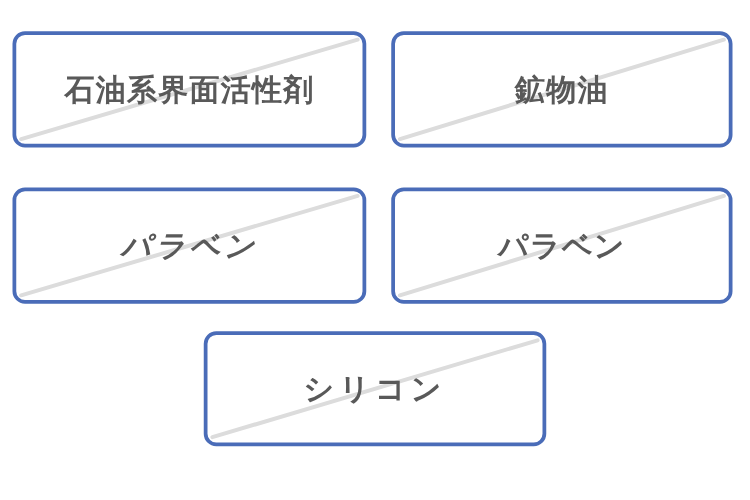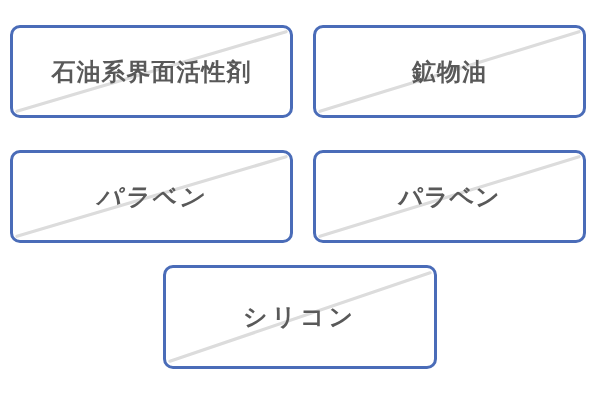--- a/index.html
+++ b/index.html
@@ -39,21 +39,21 @@
   .badge.col-right { left: 313px; width: 273px; }
 
   .badge.row-1 { top: 25px;  height: 93px; }
   .badge.row-2 { top: 150px; height: 93px; }
 
   
   .badge.row-3.col-center {
     left: 163px;
     top: 265px;
     width: 274px;
-    height: 104px;
+    height: 92px;
   }
 
   .strike-line {
     position: absolute;
     inset: 0;
     width: 100%;
     height: 100%;
     pointer-events: none;
   }
 

